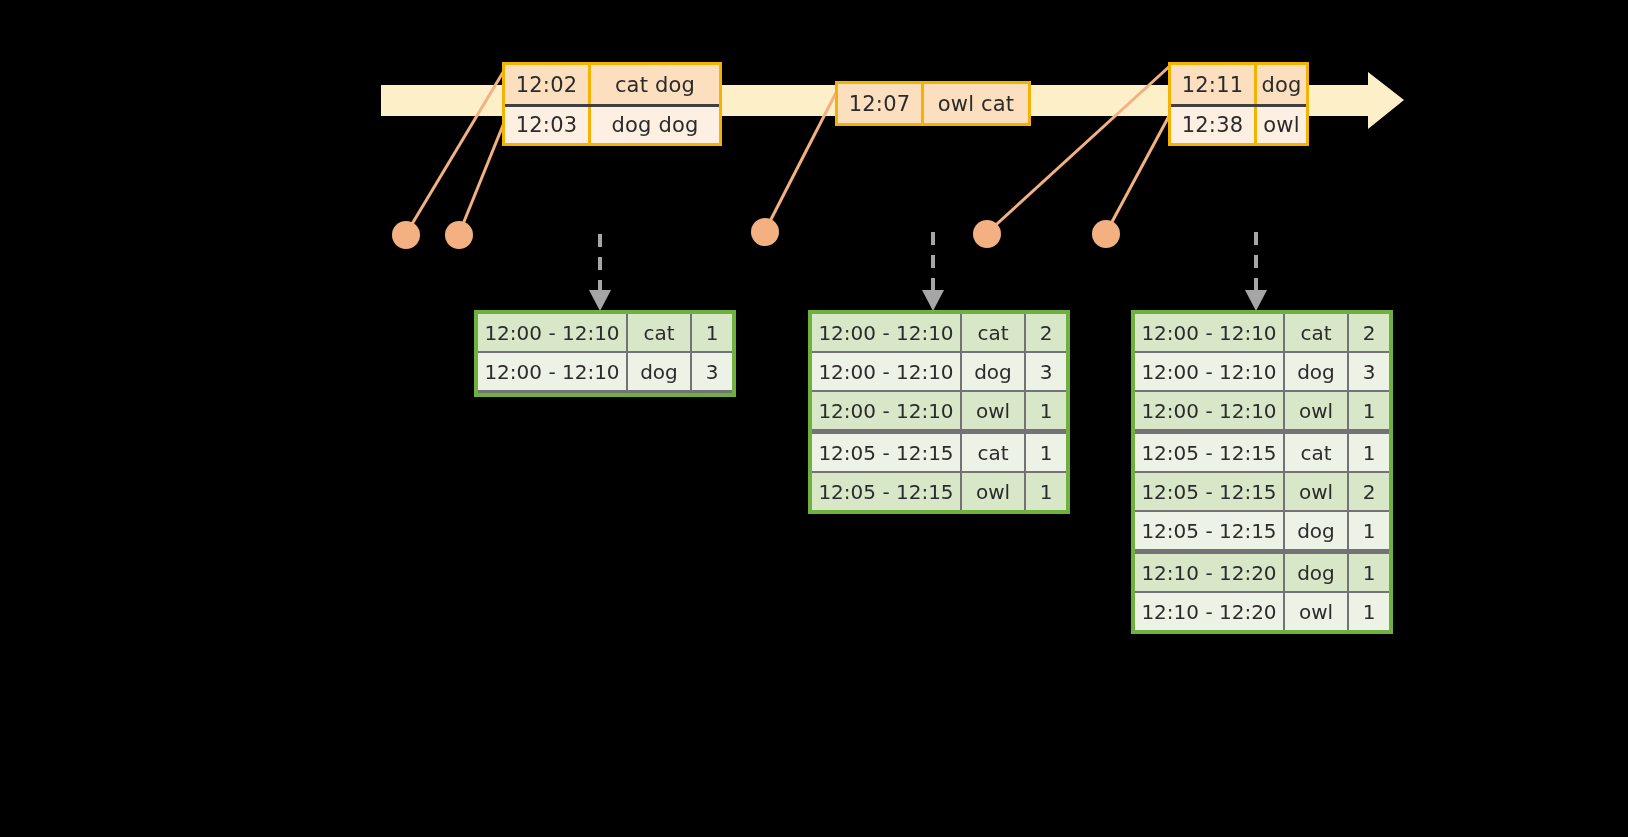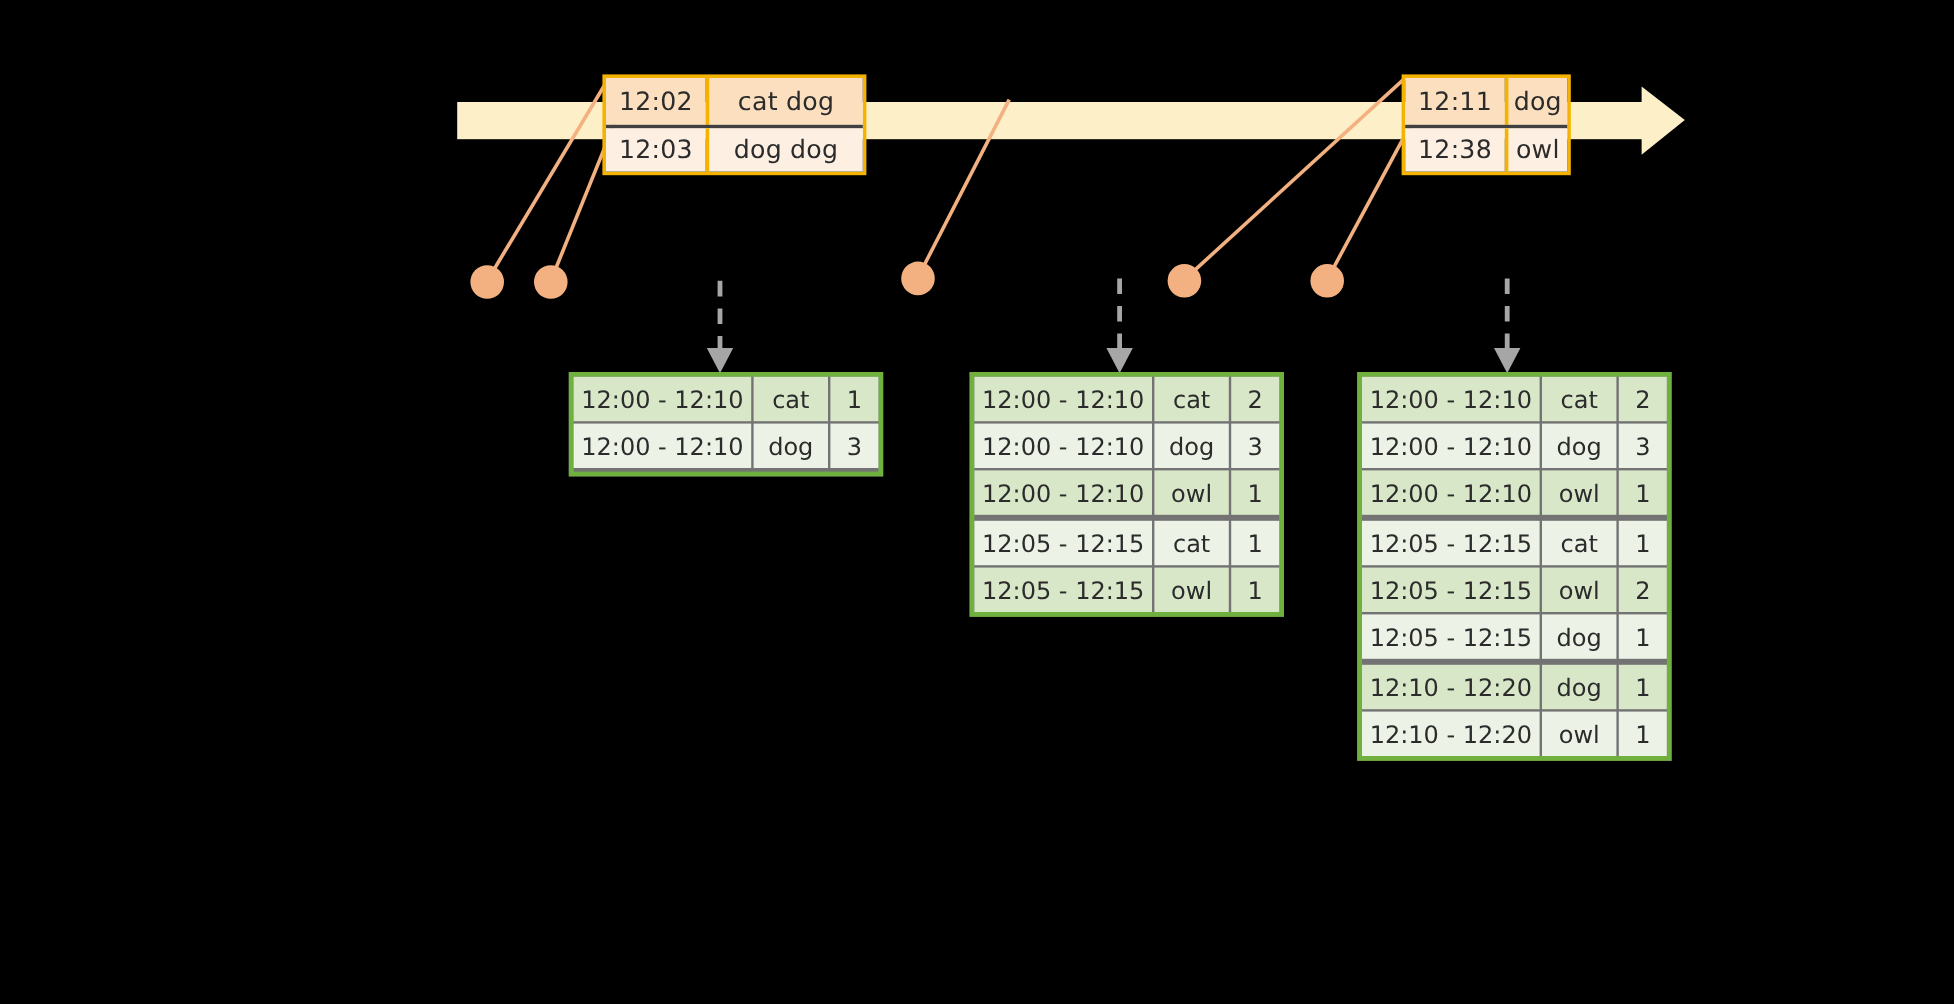--- a/index.html
+++ b/index.html
@@ -136,20 +136,26 @@
     <div class="evt-row shade-a">
       <div class="evt-cell time">12:02</div>
       <div class="evt-cell words">cat dog</div>
     </div>
     <div class="evt-row shade-b">
       <div class="evt-cell time">12:03</div>
       <div class="evt-cell words">dog dog</div>
     </div>
   </div>
 
+  <div class="evt-group" style="left:835px; top:81px; width:196px;">
+    <div class="evt-row shade-a">
+      <div class="evt-cell time">12:07</div>
+      <div class="evt-cell words">owl cat</div>
+    </div>
+  </div>
 
   <div class="evt-group" style="left:1168px; top:62px; width:141px;">
     <div class="evt-row shade-a">
       <div class="evt-cell time">12:11</div>
       <div class="evt-cell words">dog</div>
     </div>
     <div class="evt-row shade-b">
       <div class="evt-cell time">12:38</div>
       <div class="evt-cell words">owl</div>
     </div>

